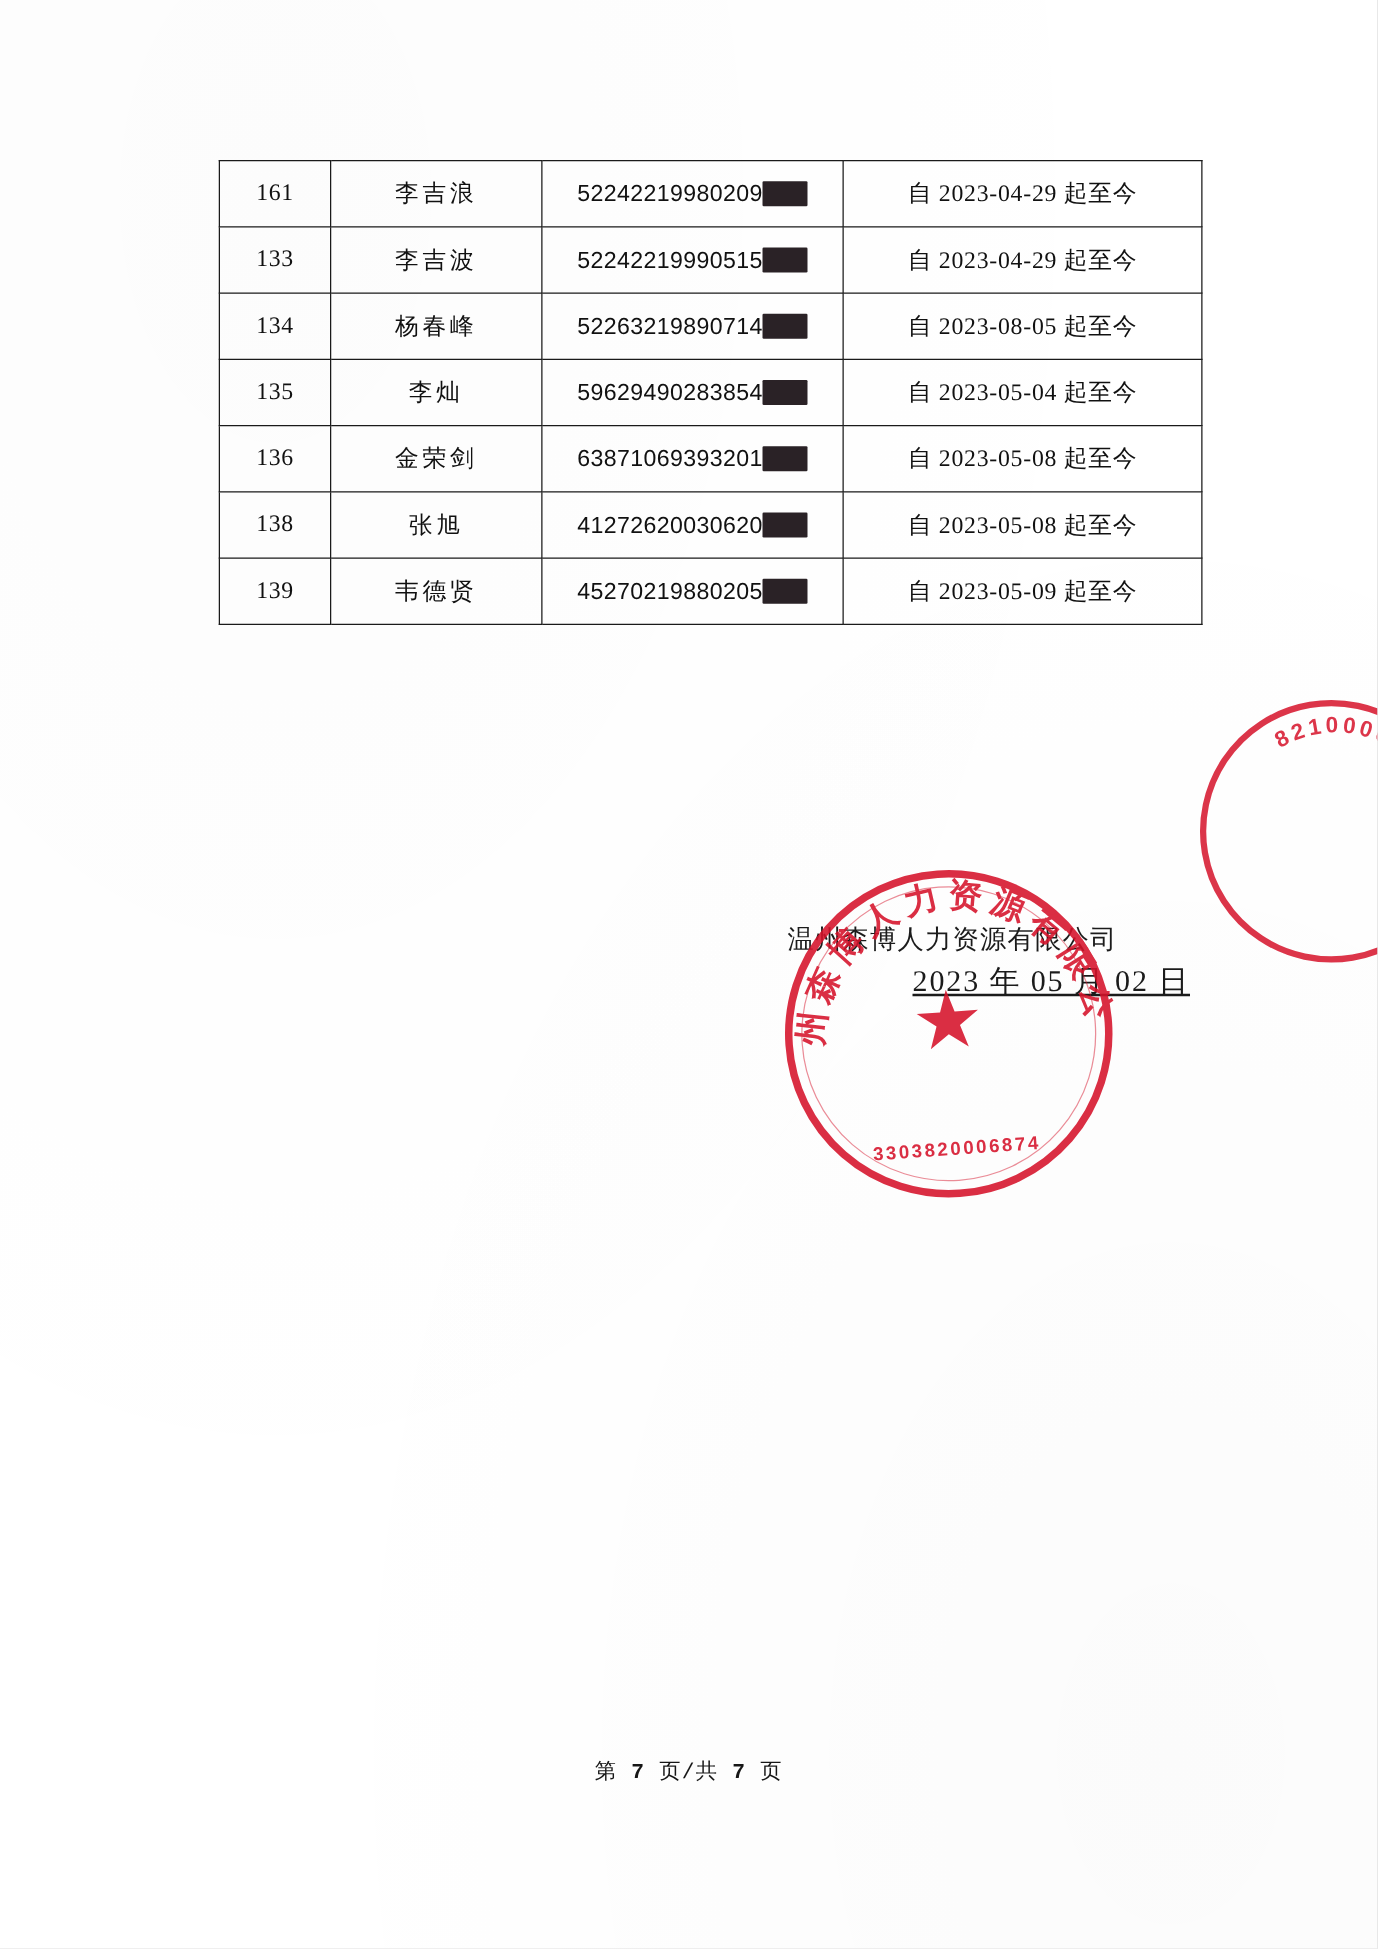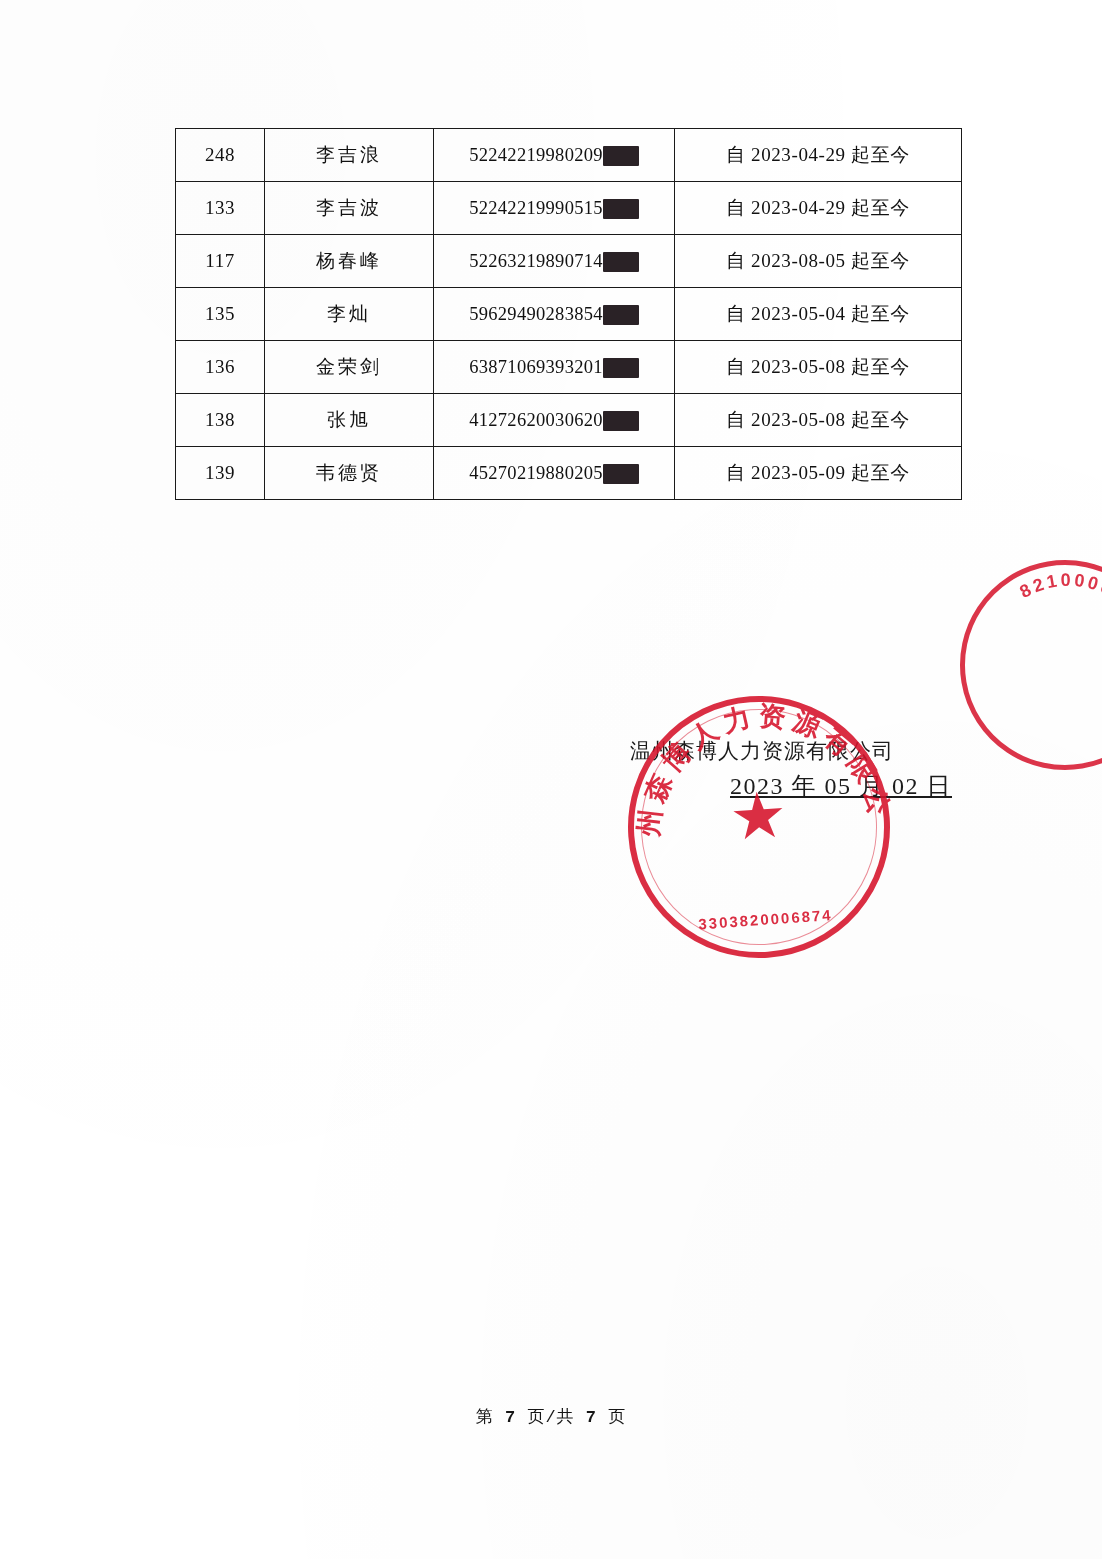--- a/index.html
+++ b/index.html
@@ -49,21 +49,21 @@
   .col-idx { width: 88px; font-size: 18px; letter-spacing: 0.5px;}
   .col-name { width: 168px; letter-spacing: 3px;}
   .col-id { width: 240px; }
   .col-period { width: 286px; letter-spacing: 0.6px;}
   .id-wrap {
     display: inline-flex;
     align-items: center;
     justify-content: center;
     font-size: 18.5px;
     letter-spacing: 0.3px;
-    font-family: Liberation Serif, serif;
+    font-family: Liberation Sans, sans-serif;
   }
   .redaction {
     display: inline-block;
     width: 36px;
     height: 20px;
     background: #2a2226;
     margin-left: 0px;
     vertical-align: middle;
     border-radius: 1px;
   }
@@ -170,21 +170,21 @@
   .footer b { font-weight: bold; }
 </style>
 </head>
 <body>
 
 <div class="page">
 
   <table class="doc-table">
     <tbody>
       <tr>
-        <td class="col-idx">248</td>
+        <td class="col-idx">161</td>
         <td class="col-name">李吉浪</td>
         <td class="col-id">
           <span class="id-wrap">
               <span>52242219980209</span>
               <span class="redaction"></span>
             </span>
         </td>
         <td class="col-period">自 2023-04-29 起至今</td>
       </tr>
       <tr>
@@ -192,21 +192,21 @@
         <td class="col-name">李吉波</td>
         <td class="col-id">
           <span class="id-wrap">
               <span>52242219990515</span>
               <span class="redaction"></span>
             </span>
         </td>
         <td class="col-period">自 2023-04-29 起至今</td>
       </tr>
       <tr>
-        <td class="col-idx">117</td>
+        <td class="col-idx">134</td>
         <td class="col-name">杨春峰</td>
         <td class="col-id">
           <span class="id-wrap">
               <span>52263219890714</span>
               <span class="redaction"></span>
             </span>
         </td>
         <td class="col-period">自 2023-08-05 起至今</td>
       </tr>
       <tr>

